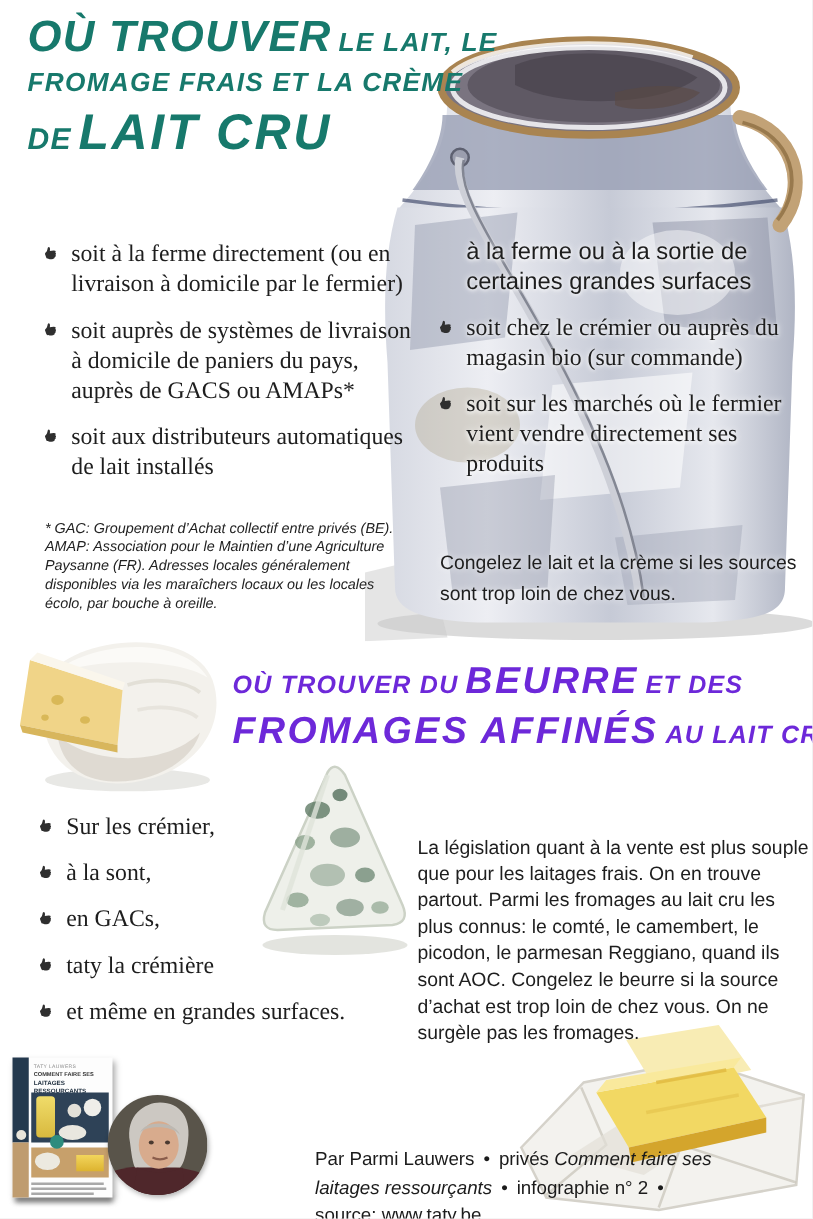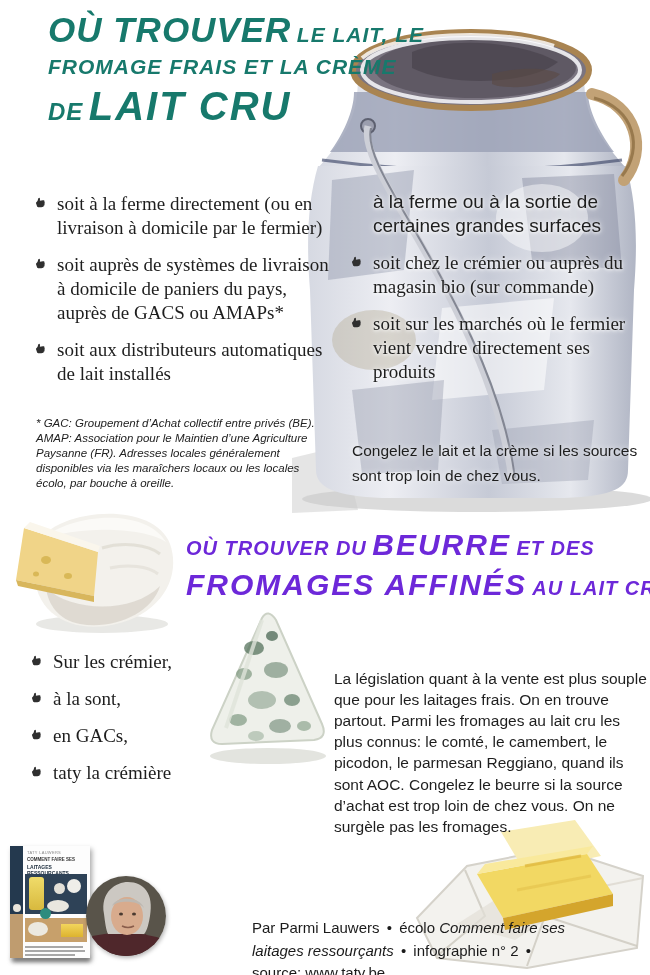--- a/index.html
+++ b/index.html
@@ -3,21 +3,21 @@
 <meta charset="utf-8">
 <style>
   html,body{margin:0;padding:0;background:#e8e8e8;}
   .page{
     position:relative;width:650px;height:975px;margin:0 auto;
     background:#ffffff;overflow:hidden;
     font-family:"Liberation Sans",sans-serif;color:#1e1e1e;
   }
   
   .headline{
-    position:absolute;left:48px;top:12px;width:400px;z-index:3;
+    position:absolute;left:22px;top:12px;width:400px;z-index:3;
     color:#17796c;font-weight:bold;font-style:italic;
     text-transform:uppercase;letter-spacing:1px;line-height:1.0;
   }
   .headline .row{margin-bottom:9px;white-space:nowrap;}
   .h-big{font-size:35px;}
   .h-med{font-size:21px;}
   .h-huge{font-size:40px;letter-spacing:2px;}
   .h-sm{font-size:24px;}
   .headline2{
     position:absolute;left:186px;top:530px;width:460px;z-index:3;
@@ -263,20 +263,26 @@
           <path d="M2.2 8.6 C1.6 7.4 3 6.9 3.9 5.9 C4.8 4.9 4.9 2.4 6.1 2.5 C7.3 2.6 7 4.7 6.5 5.9 C8.2 5.8 10.9 5.6 11.3 6.7 C11.6 7.5 10.9 8 10.9 8 C11.7 8.4 11.6 9.5 10.8 9.9 C11.3 10.5 10.8 11.5 9.9 11.6 C10 12.3 9.4 13 8.3 13 C6.6 13 3.4 12.9 2.8 11.5 Z" fill="#2f2f2f"></path>
         </svg>
       <span>en GACs,</span>
     </li>
     <li>
       <svg class="thumb" viewBox="0 0 16 16">
           <path d="M2.2 8.6 C1.6 7.4 3 6.9 3.9 5.9 C4.8 4.9 4.9 2.4 6.1 2.5 C7.3 2.6 7 4.7 6.5 5.9 C8.2 5.8 10.9 5.6 11.3 6.7 C11.6 7.5 10.9 8 10.9 8 C11.7 8.4 11.6 9.5 10.8 9.9 C11.3 10.5 10.8 11.5 9.9 11.6 C10 12.3 9.4 13 8.3 13 C6.6 13 3.4 12.9 2.8 11.5 Z" fill="#2f2f2f"></path>
         </svg>
       <span>taty la crémière</span>
     </li>
+    <li>
+      <svg class="thumb" viewBox="0 0 16 16">
+          <path d="M2.2 8.6 C1.6 7.4 3 6.9 3.9 5.9 C4.8 4.9 4.9 2.4 6.1 2.5 C7.3 2.6 7 4.7 6.5 5.9 C8.2 5.8 10.9 5.6 11.3 6.7 C11.6 7.5 10.9 8 10.9 8 C11.7 8.4 11.6 9.5 10.8 9.9 C11.3 10.5 10.8 11.5 9.9 11.6 C10 12.3 9.4 13 8.3 13 C6.6 13 3.4 12.9 2.8 11.5 Z" fill="#2f2f2f"></path>
+        </svg>
+      <span>et même en grandes surfaces.</span>
+    </li>
   </ul>
 
   <p class="para">La législation quant à la vente est plus souple que pour les laitages frais. On en trouve partout. Parmi les fromages au lait cru les plus connus: le comté, le camembert, le picodon, le parmesan Reggiano,  quand ils sont AOC. Congelez le beurre si la source d’achat est trop loin de chez vous. On ne surgèle pas les fromages.</p>
 
   <svg class="ill butter" width="245" height="178" viewBox="0 0 245 178" aria-hidden="true">
     <path d="M12,122 L62,70 L152,52 L238,80 L232,152 L122,172 L32,162 Z" fill="#f3f2ee" stroke="#d5d2ca" stroke-width="2"></path>
     <path d="M32,160 L80,120 L60,74" fill="none" stroke="#ccc8be" stroke-width="2" opacity="0.8"></path>
     <path d="M122,170 L140,120 L232,150" fill="none" stroke="#ccc8be" stroke-width="2" opacity="0.8"></path>
     <path d="M152,54 L150,100 L238,82" fill="none" stroke="#d8d4cb" stroke-width="2" opacity="0.7"></path>
     <path d="M52,128 L110,144 L150,118 L96,100 Z" fill="#e3e0d7" opacity="0.7"></path>
@@ -322,21 +328,21 @@
     <path d="M26,30 C30,20 54,20 58,32 C52,24 32,24 26,30 Z" fill="#bdb8b1"></path>
     <ellipse cx="35" cy="38" rx="2" ry="1.6" fill="#4a3a30"></ellipse>
     <ellipse cx="48" cy="38" rx="2" ry="1.6" fill="#4a3a30"></ellipse>
     <path d="M36,50 Q42,53 48,50" stroke="#8a5d4b" stroke-width="1.6" fill="none"></path>
     <path d="M24,58 Q41,66 60,58 L62,80 L20,80 Z" fill="#4f272b"></path>
   </svg>
 
   <p class="credit">
     <span>Par Parmi Lauwers</span>
     <span class="sep">•</span>
-    <span>écolo</span>
+    <span>privés</span>
     <span class="it">Comment faire ses laitages ressourçants</span>
     <span class="sep">•</span>
     <span>infographie n° 2</span>
     <span class="sep">•</span>
     <span>source: www.taty.be</span>
   </p>
 
 </div>
 
 </body></html>

